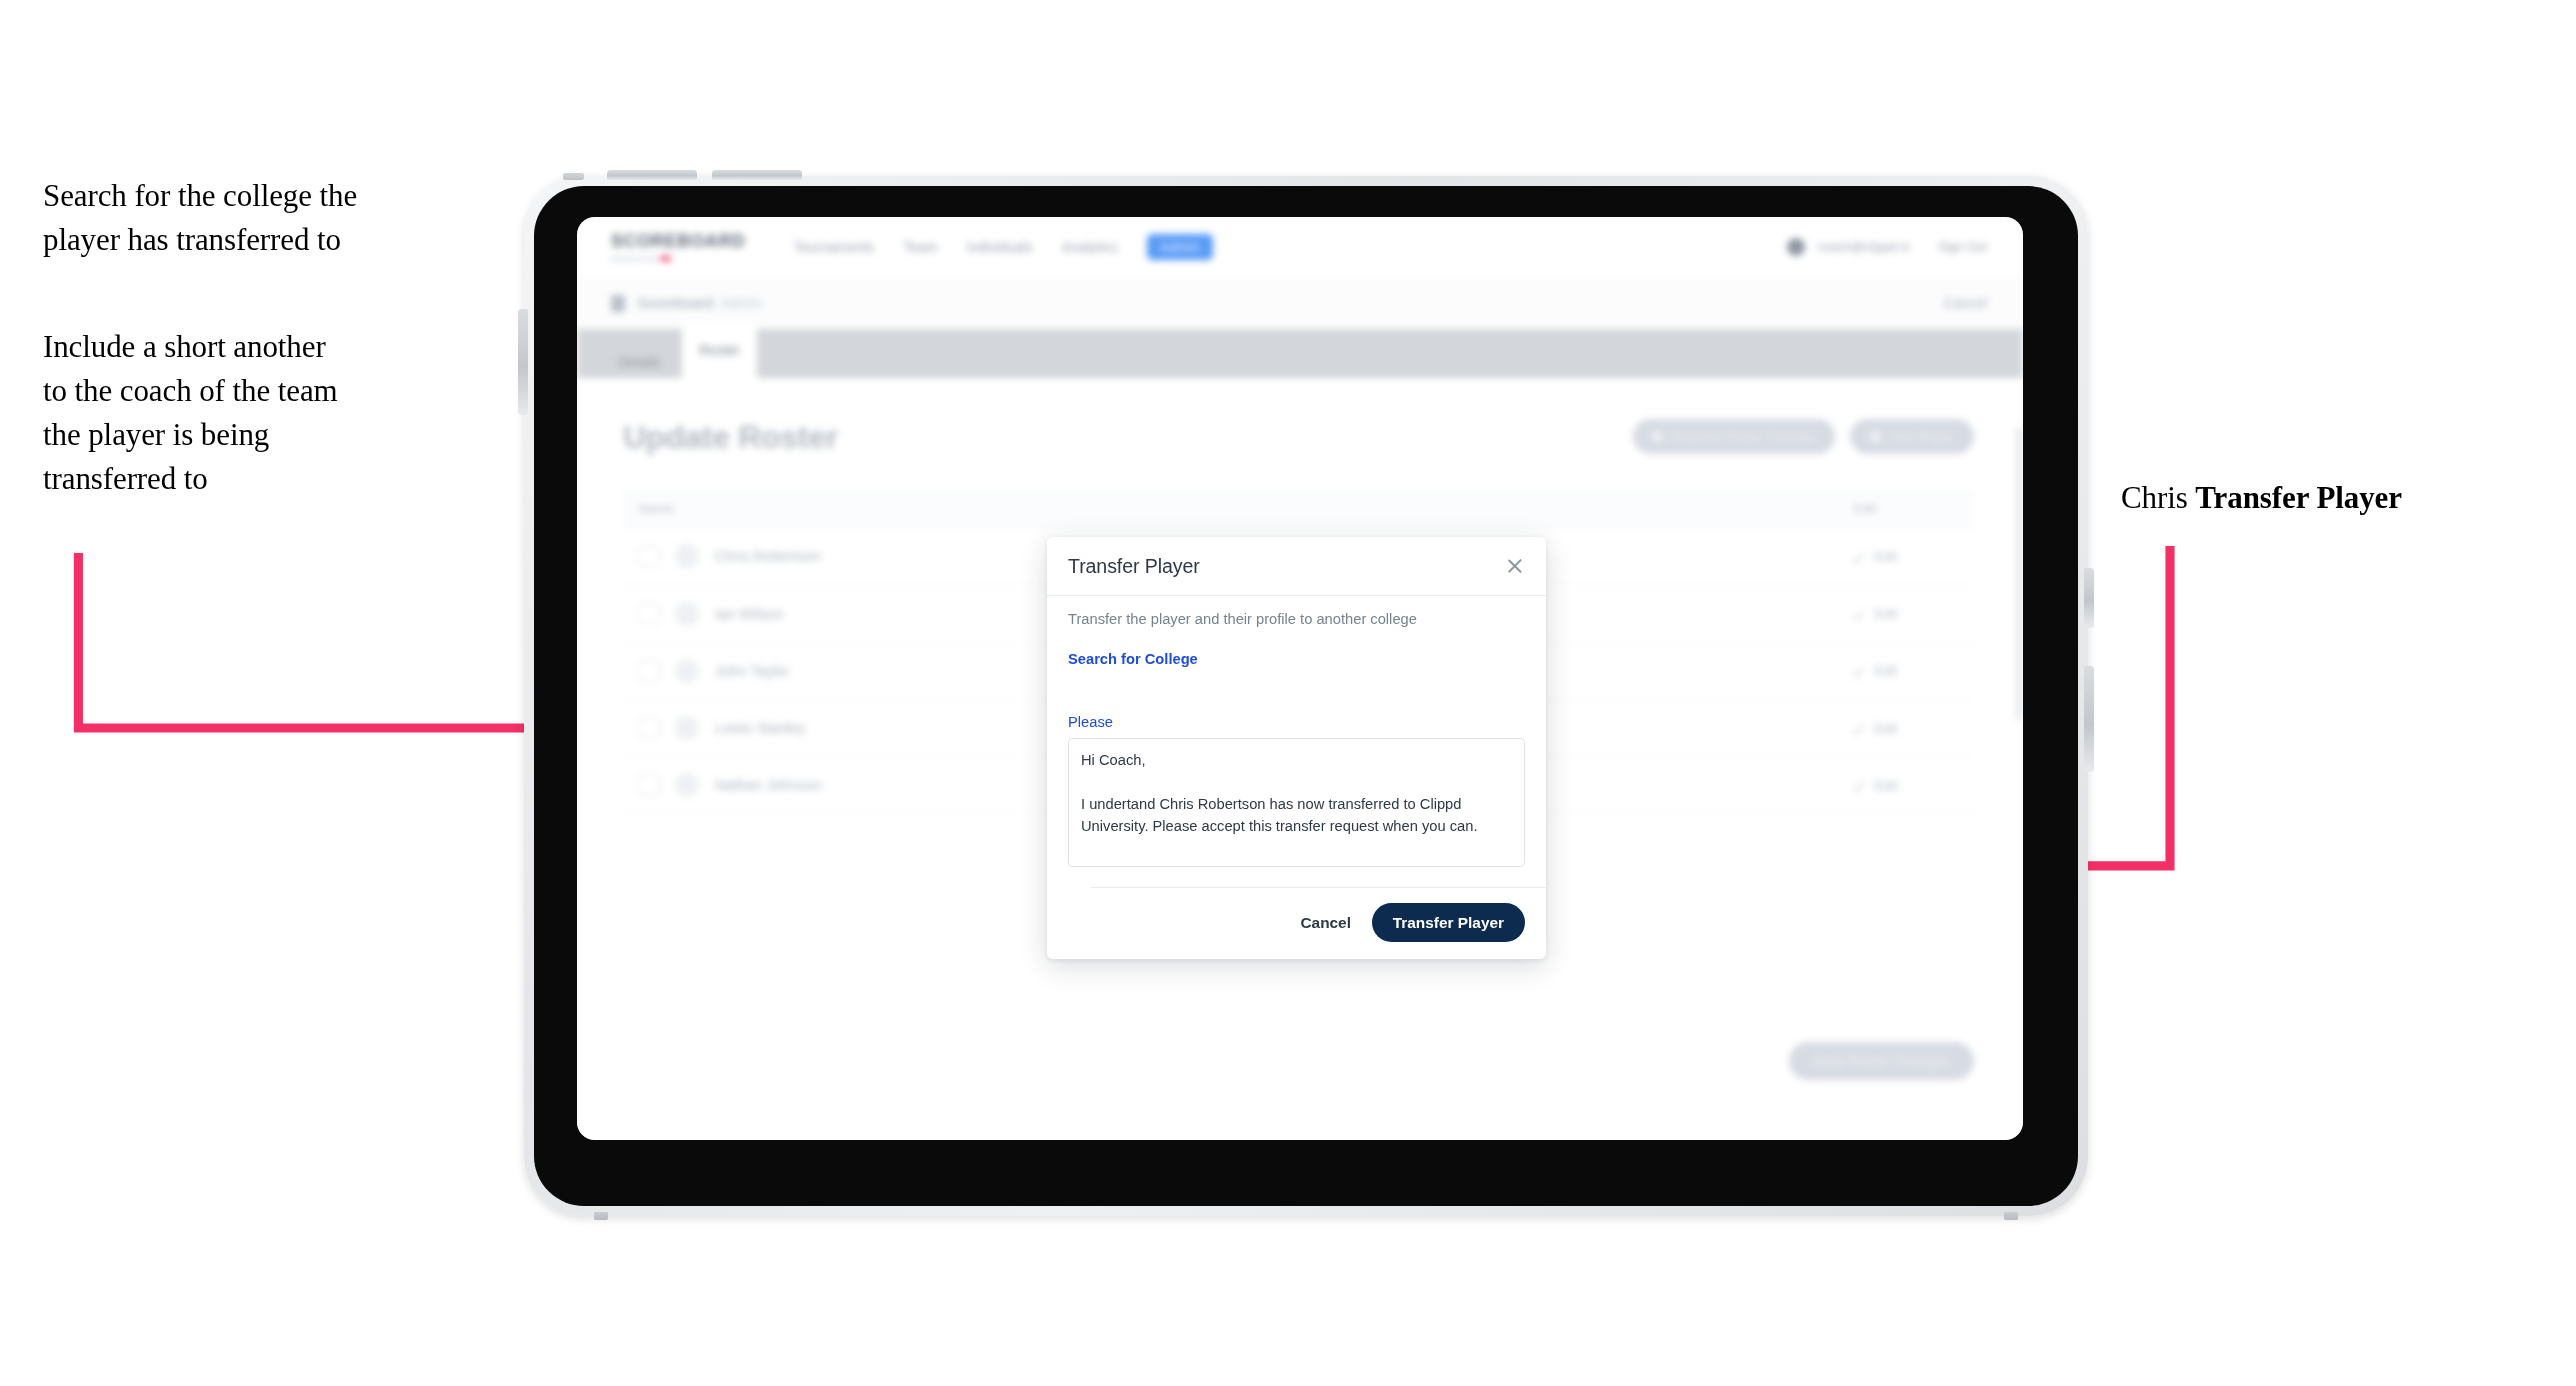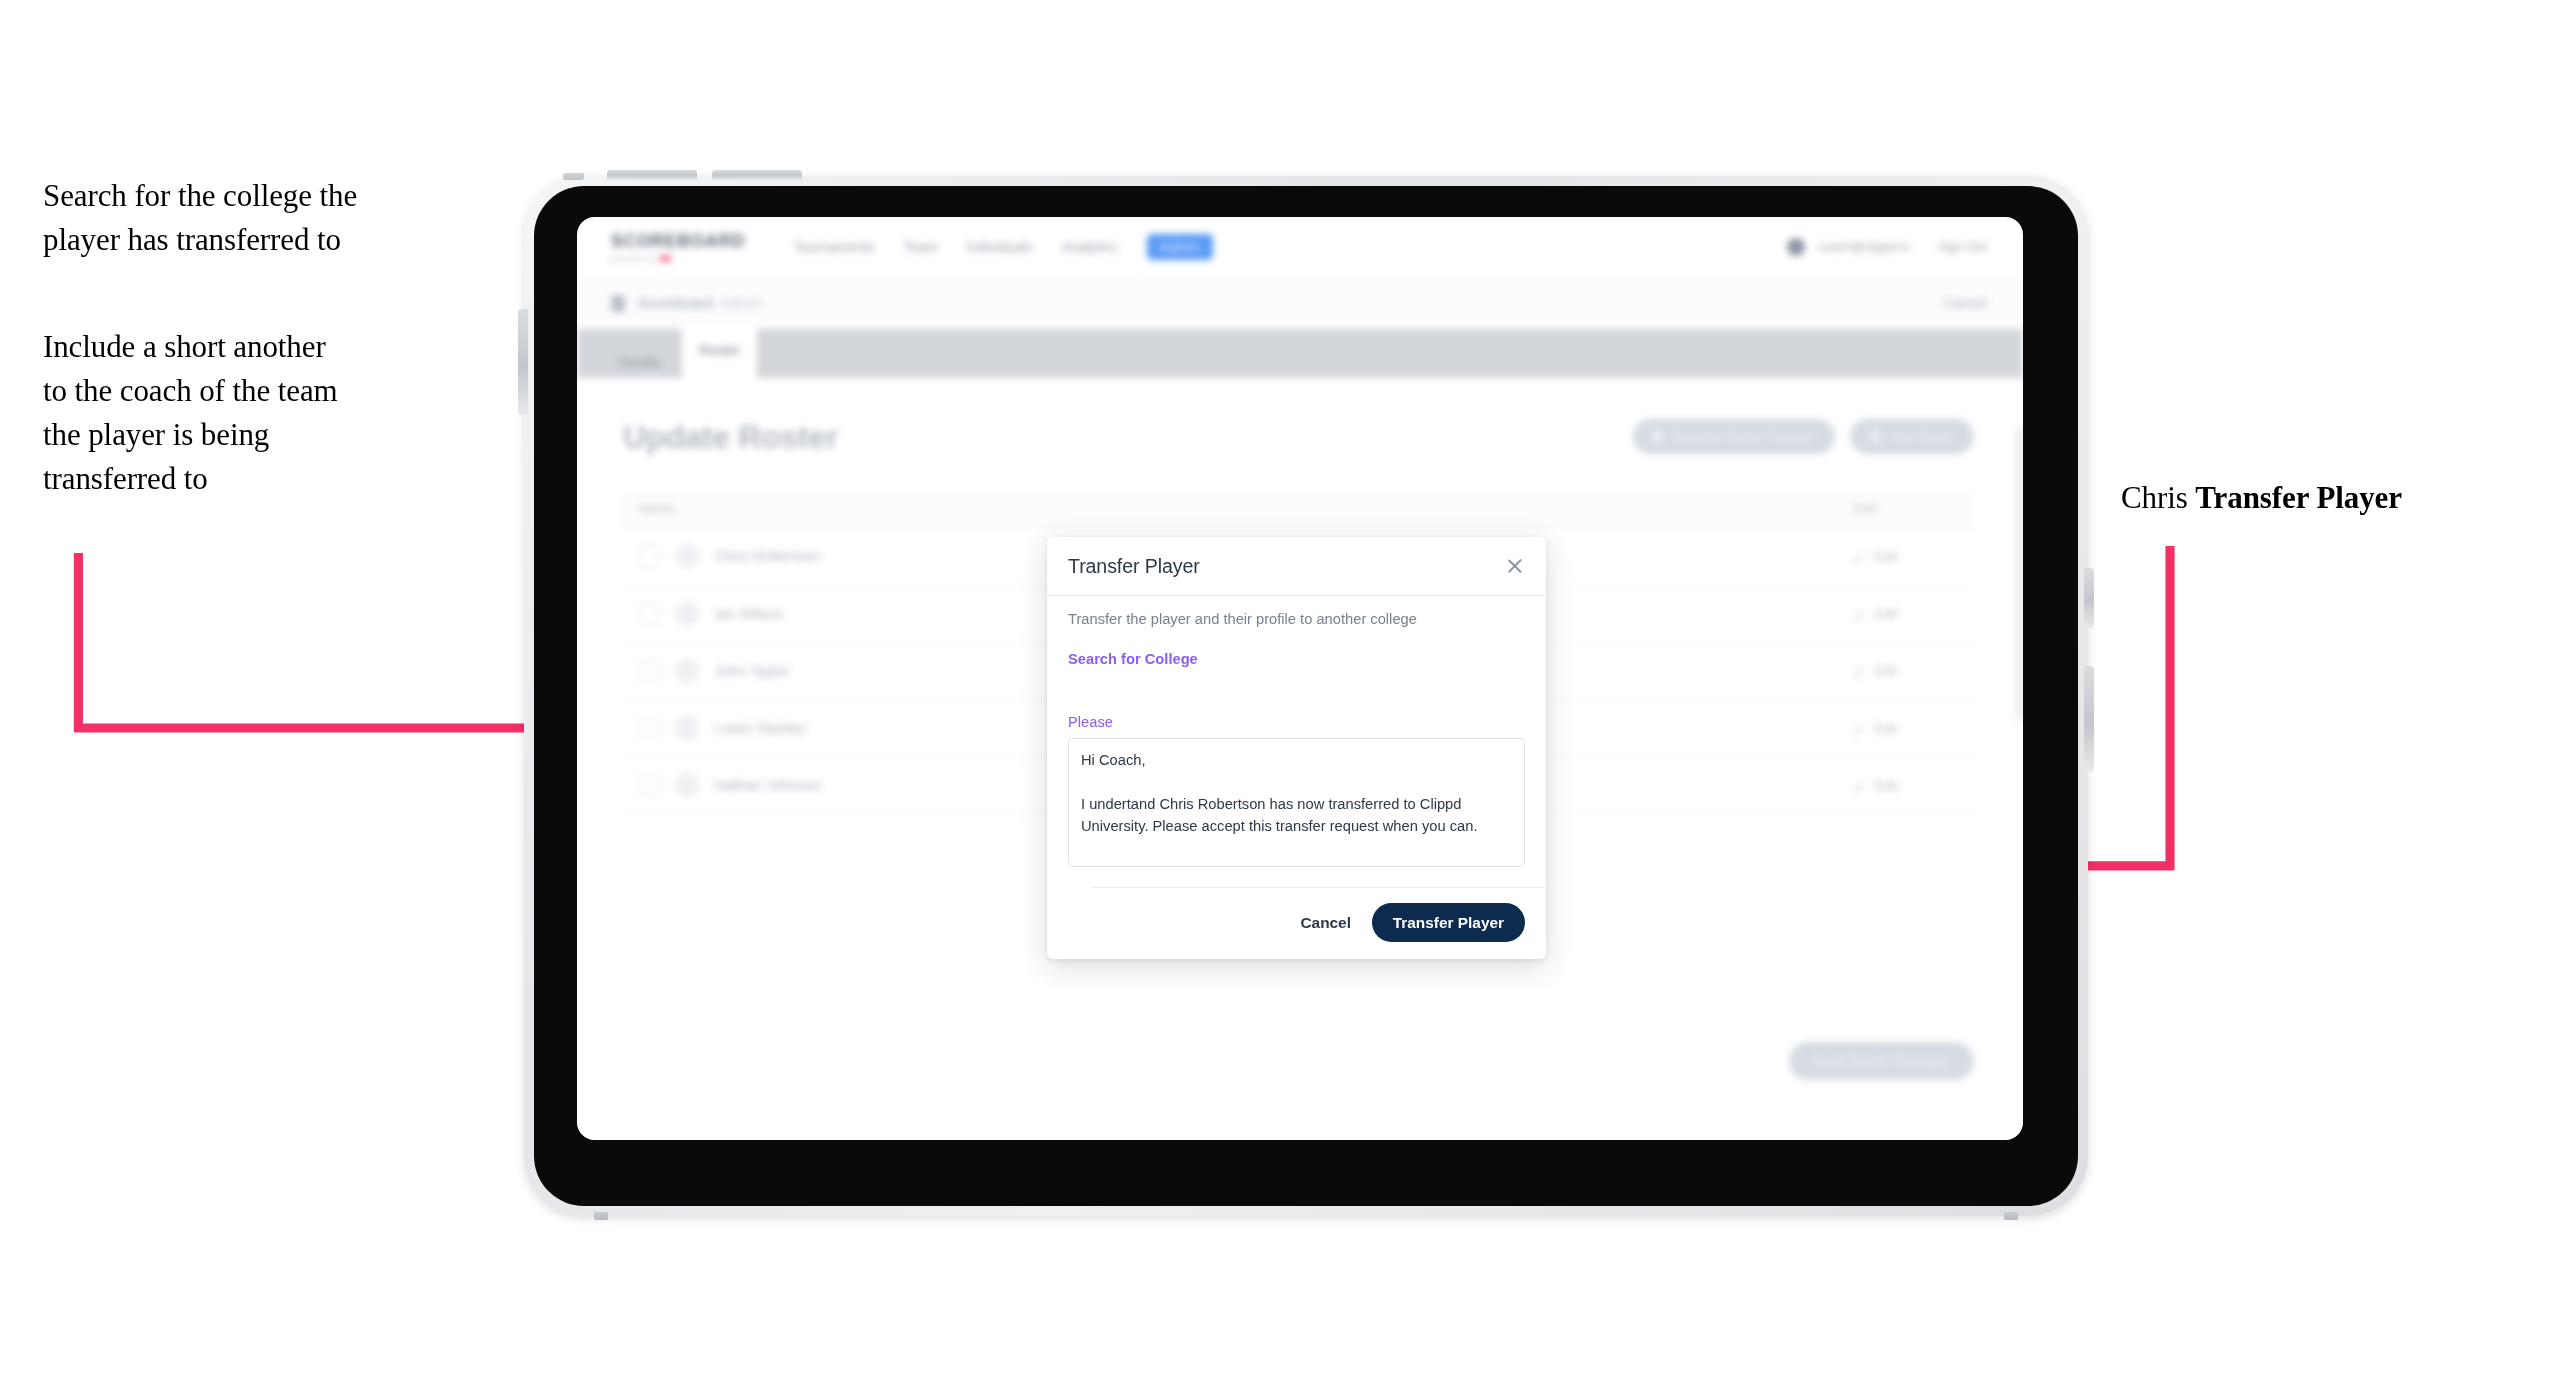--- a/index.html
+++ b/index.html
@@ -369,21 +369,21 @@
   .modal-close::after  { transform: rotate(-45deg); }
 
   .modal-body { padding: 15.4px 21px 18px 21px; }
   .modal-desc {
     font-size: 14.7px;
     color: #77818f;
     margin-bottom: 18px;
   }
   .field-label {
     font-size: 14.7px;
-    color: #8b5cf6;
+    color: #1d4ed8;
     font-weight: bold;
     margin-bottom: 7.7px;
     margin-top: 24px;
   }
   .field-label.normal { font-weight: normal; }
   .text-input {
     width: 100%;
     box-sizing: border-box;
     border: 1px solid #dfe3e9;
     border-radius: 4.2px;

